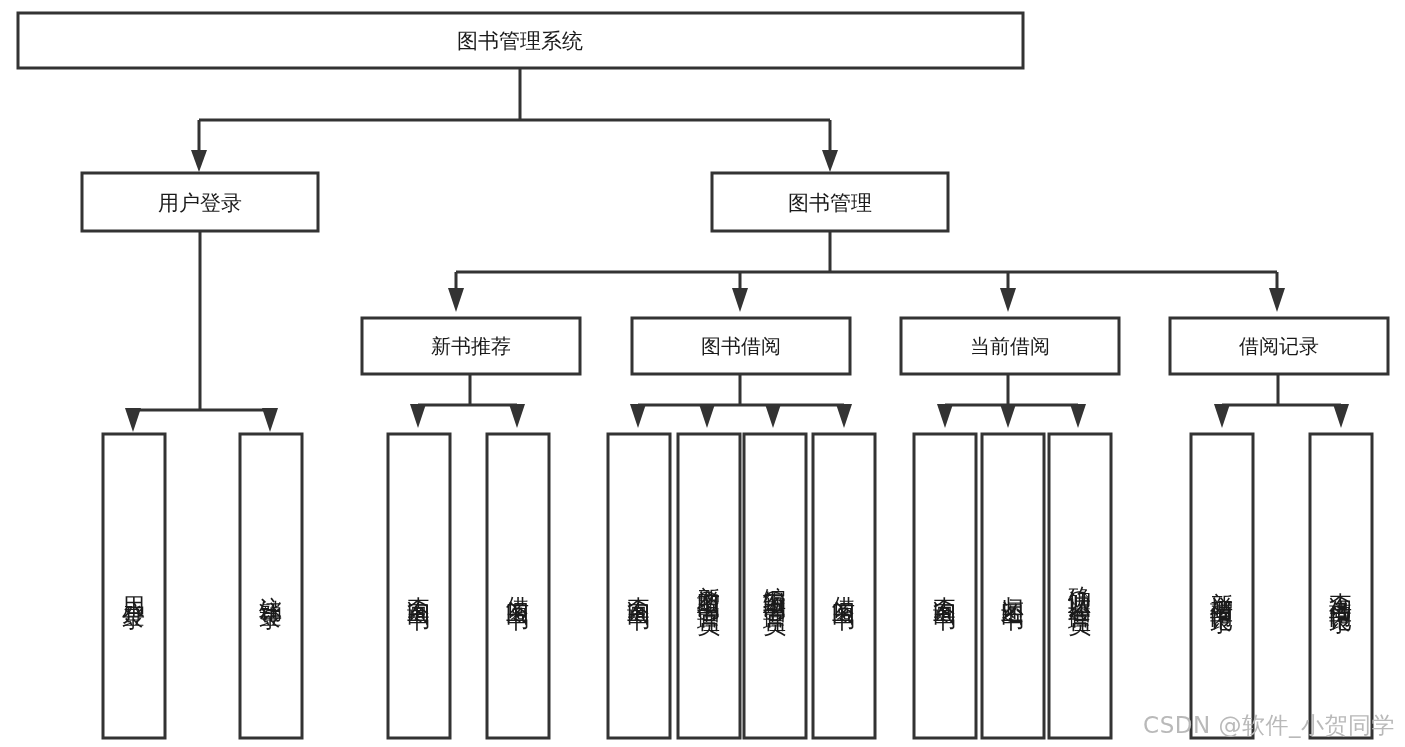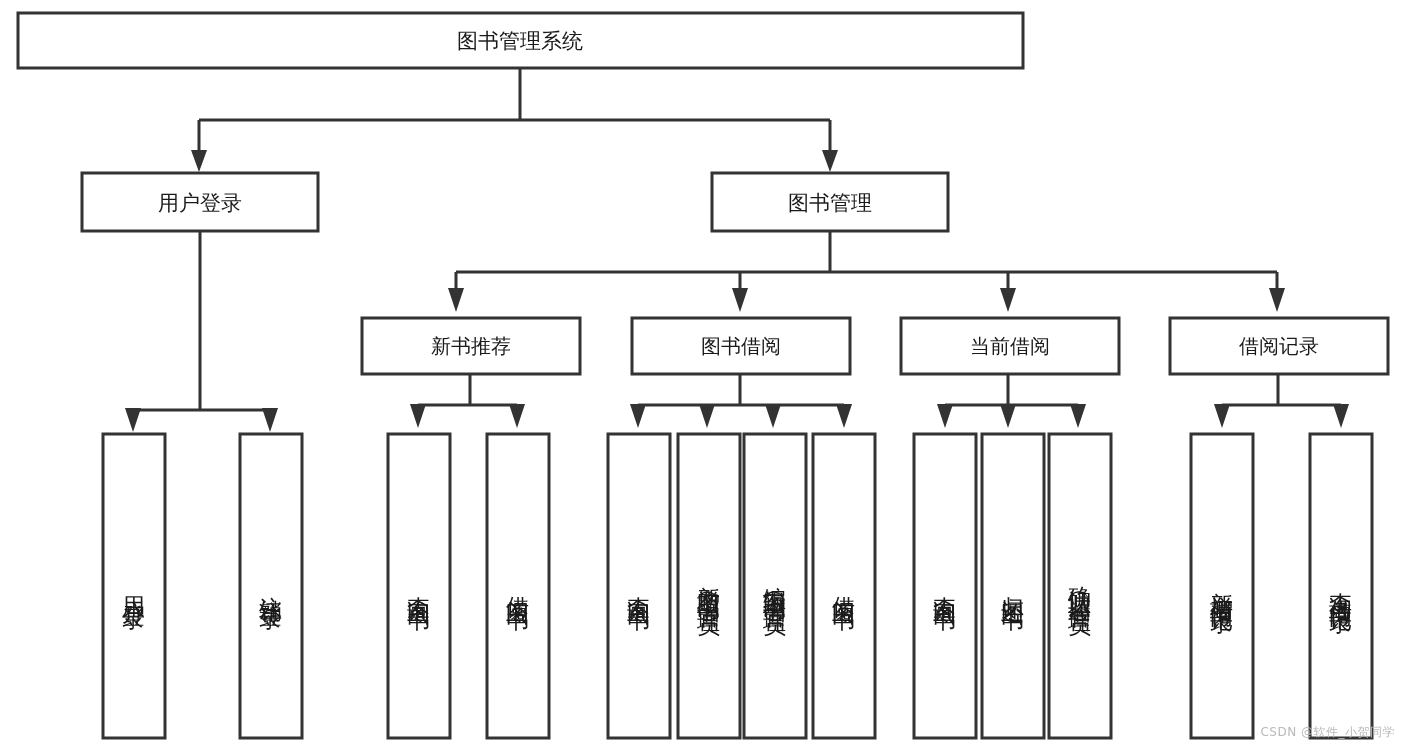--- a/index.html
+++ b/index.html
@@ -29,21 +29,21 @@
     text-anchor:middle;
     writing-mode:vertical-rl;
     text-orientation:upright;
     letter-spacing:4px;
     dominant-baseline:central;
   }
   .watermark{
     position:absolute;
     right:10px;bottom:6px;
     font-family:"DejaVu Sans","Liberation Sans",sans-serif;
-    font-size:12px;
+    font-size:23px;
     color:#b9b9b9;
     white-space:nowrap;
     letter-spacing:0.5px;
     margin-left:12px;
   }
 </style>
 </head>
 <body>
 
 <div id="diagram-root">

